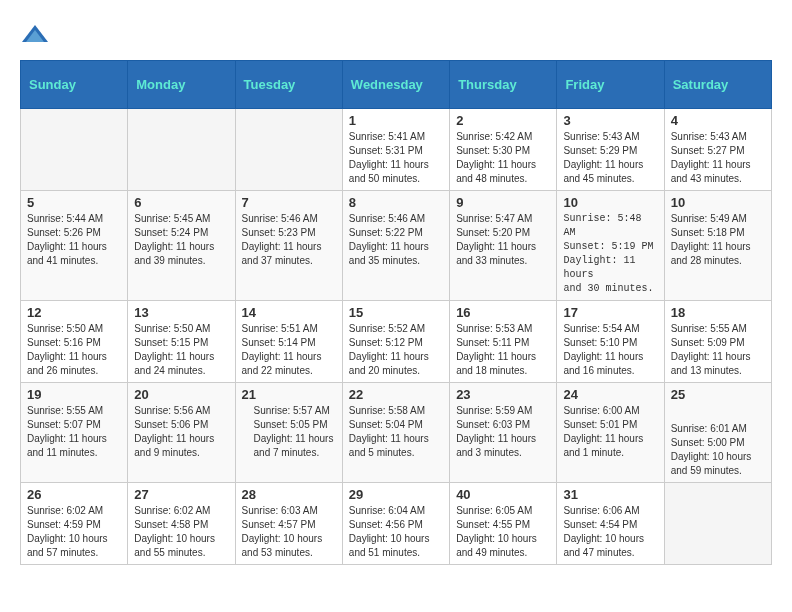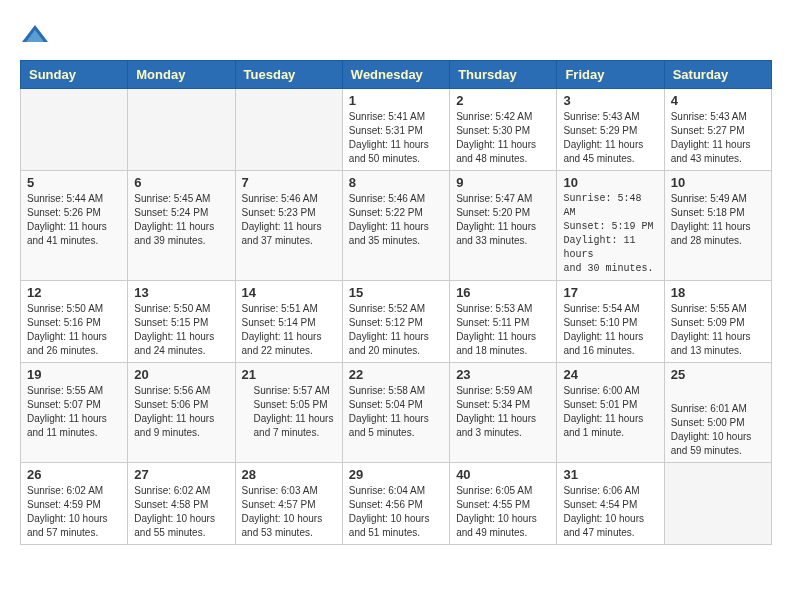--- a/index.html
+++ b/index.html
@@ -52,23 +52,23 @@
       font-size: 16px;
       color: #555;
     }
     .calendar {
       width: 100%;
       border-collapse: collapse;
       border: 1px solid #ccc;
     }
     .calendar th {
       background-color: #2a6db5;
-      color: #fef9c3;
+      color: #5eead4;
       text-align: left;
-      padding: 6px 8px;
+      padding: 16px 8px;
       font-size: 13px;
       font-weight: bold;
       border: 1px solid #1a5da5;
     }
     .calendar td {
       vertical-align: top;
       width: calc(100% / 7);
       border: 1px solid #ccc;
       padding: 4px 6px;
       min-height: 80px;
@@ -286,21 +286,21 @@
         <td>
           <span class="day-number">22</span>
           <div class="day-info" style="white-space: pre-line;">Sunrise: 5:58 AM
 Sunset: 5:04 PM
 Daylight: 11 hours
 and 5 minutes.</div>
         </td>
         <td>
           <span class="day-number">23</span>
           <div class="day-info" style="white-space: pre-line;">Sunrise: 5:59 AM
-Sunset: 5:34 PM
+Sunset: 6:03 PM
 Daylight: 11 hours
 and 3 minutes.</div>
         </td>
         <td>
           <span class="day-number">24</span>
           <div class="day-info" style="white-space: pre-line;">Sunrise: 6:00 AM
 Sunset: 5:01 PM
 Daylight: 11 hours
 and 1 minute.</div>
         </td>

